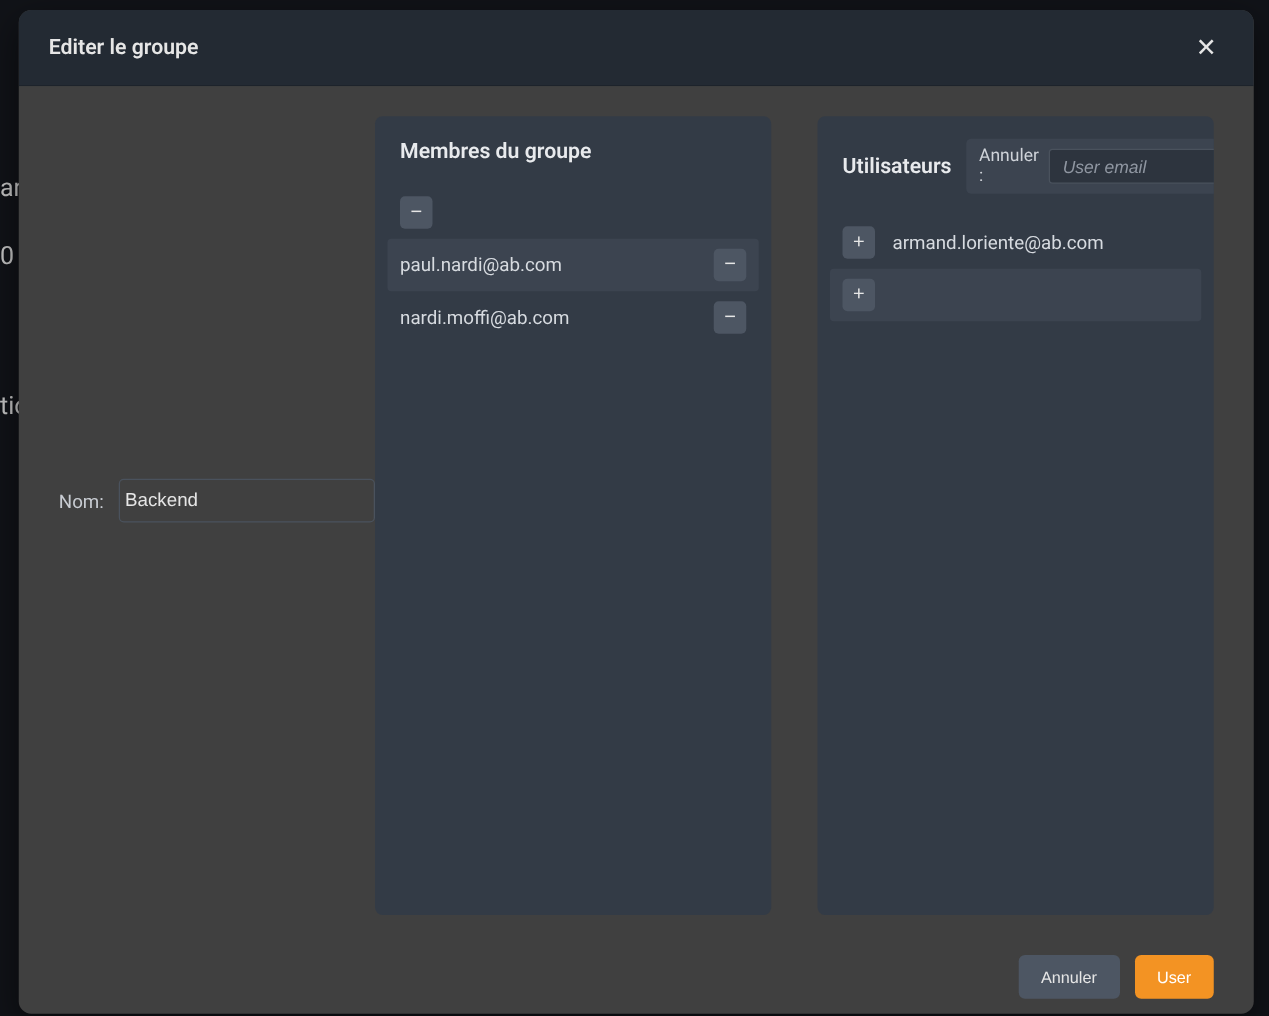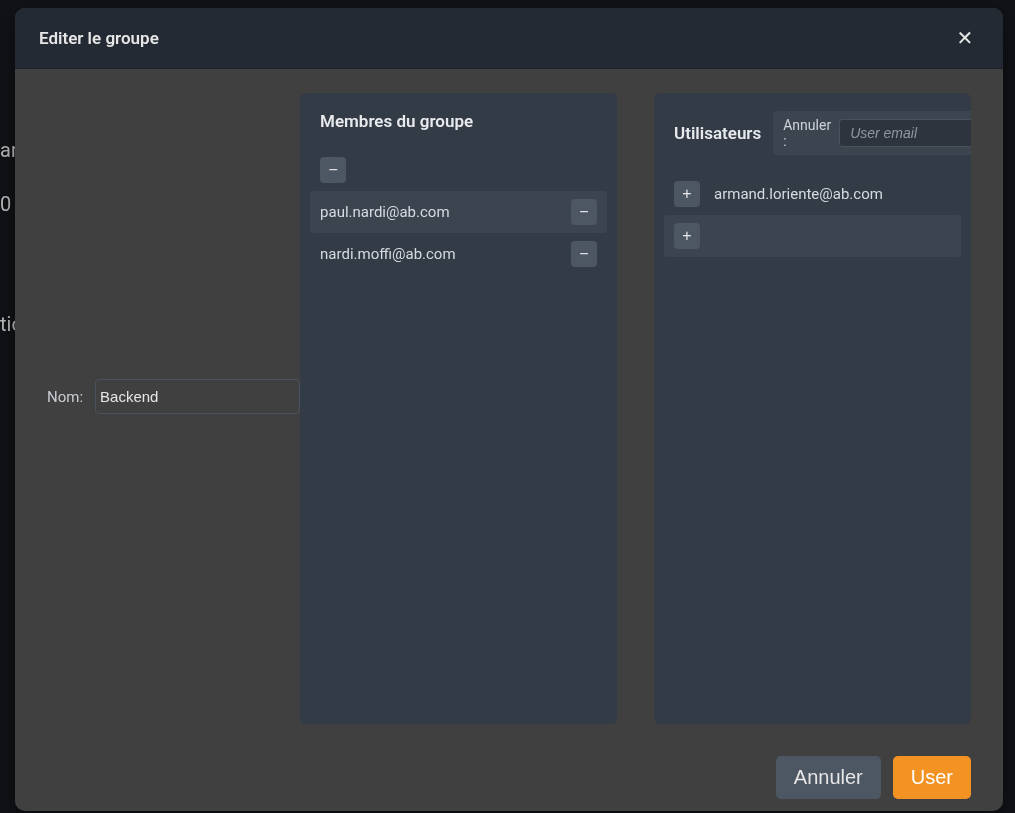--- a/index.html
+++ b/index.html
@@ -146,21 +146,21 @@
   .modal-footer {
     display: flex;
     justify-content: flex-end;
     gap: 12px;
     padding: 16px 32px 12px 32px;
   }
   .btn {
     border: none;
     border-radius: 5px;
     padding: 10px 18px;
-    font-size: 20px;
+    font-size: 13px;
     cursor: pointer;
   }
   .btn-cancel { background: #4d5663; color: #e6e6e6; }
   .btn-save { background: #f39323; color: #fff; font-weight: 500; }
 </style>
 </head>
 <body>
 
 <div class="backdrop">
   <span class="bg-text" style="left:0; top:138px">ar</span>

